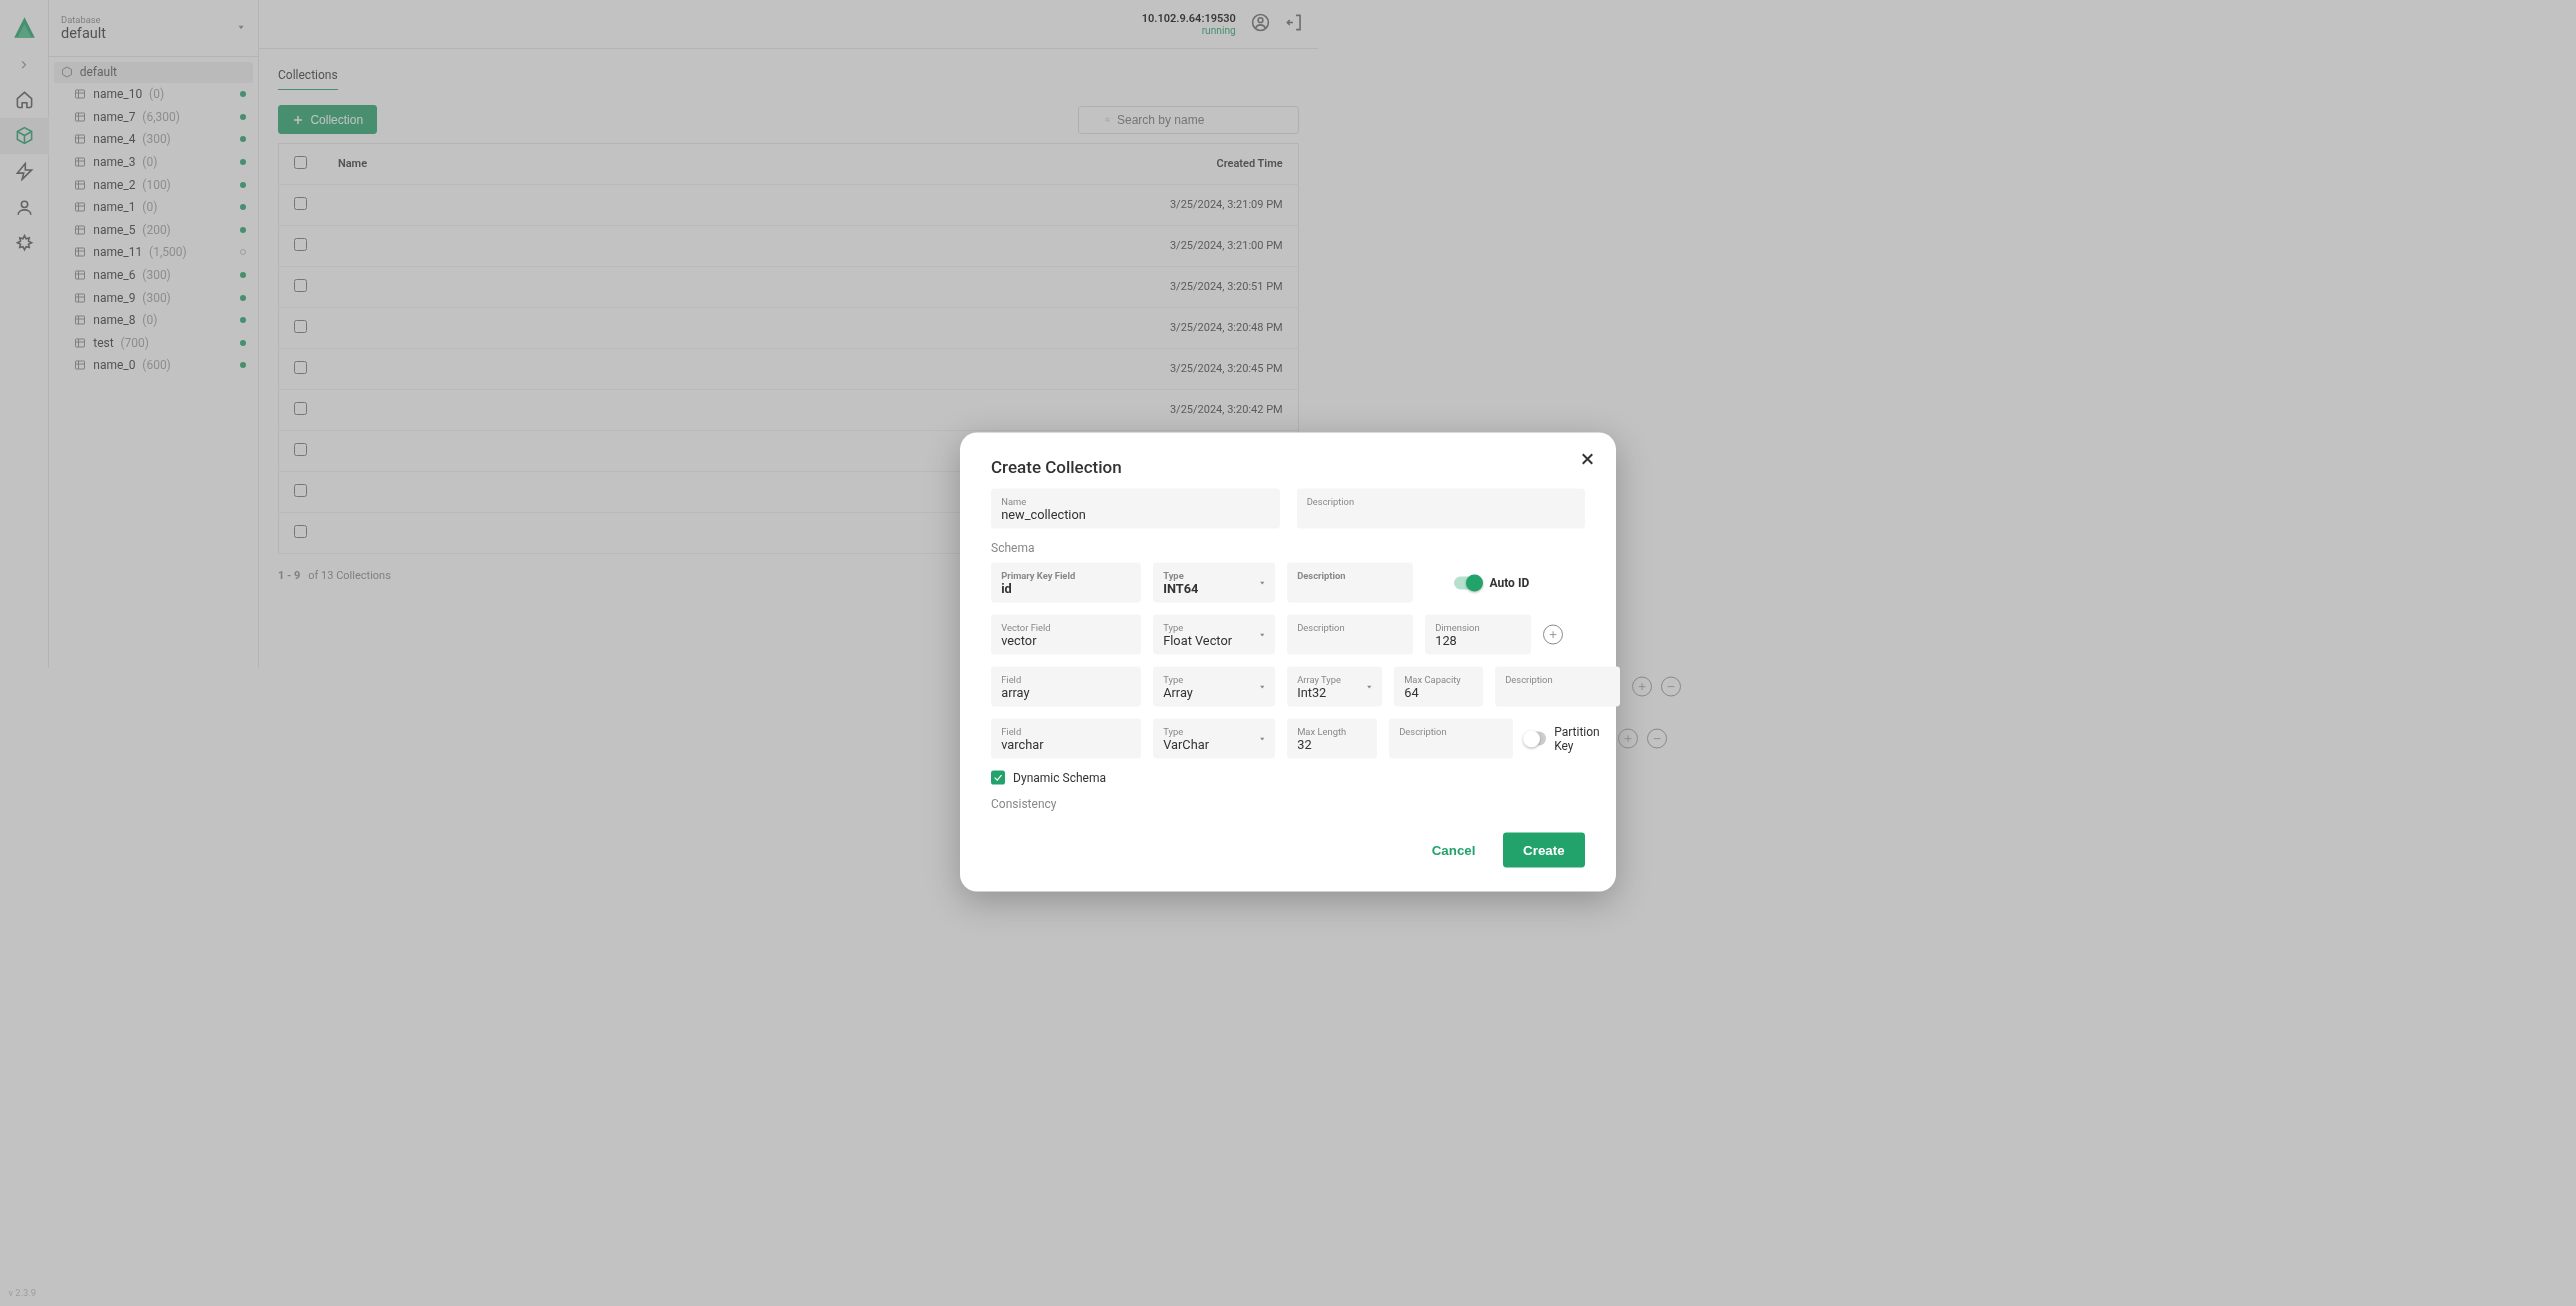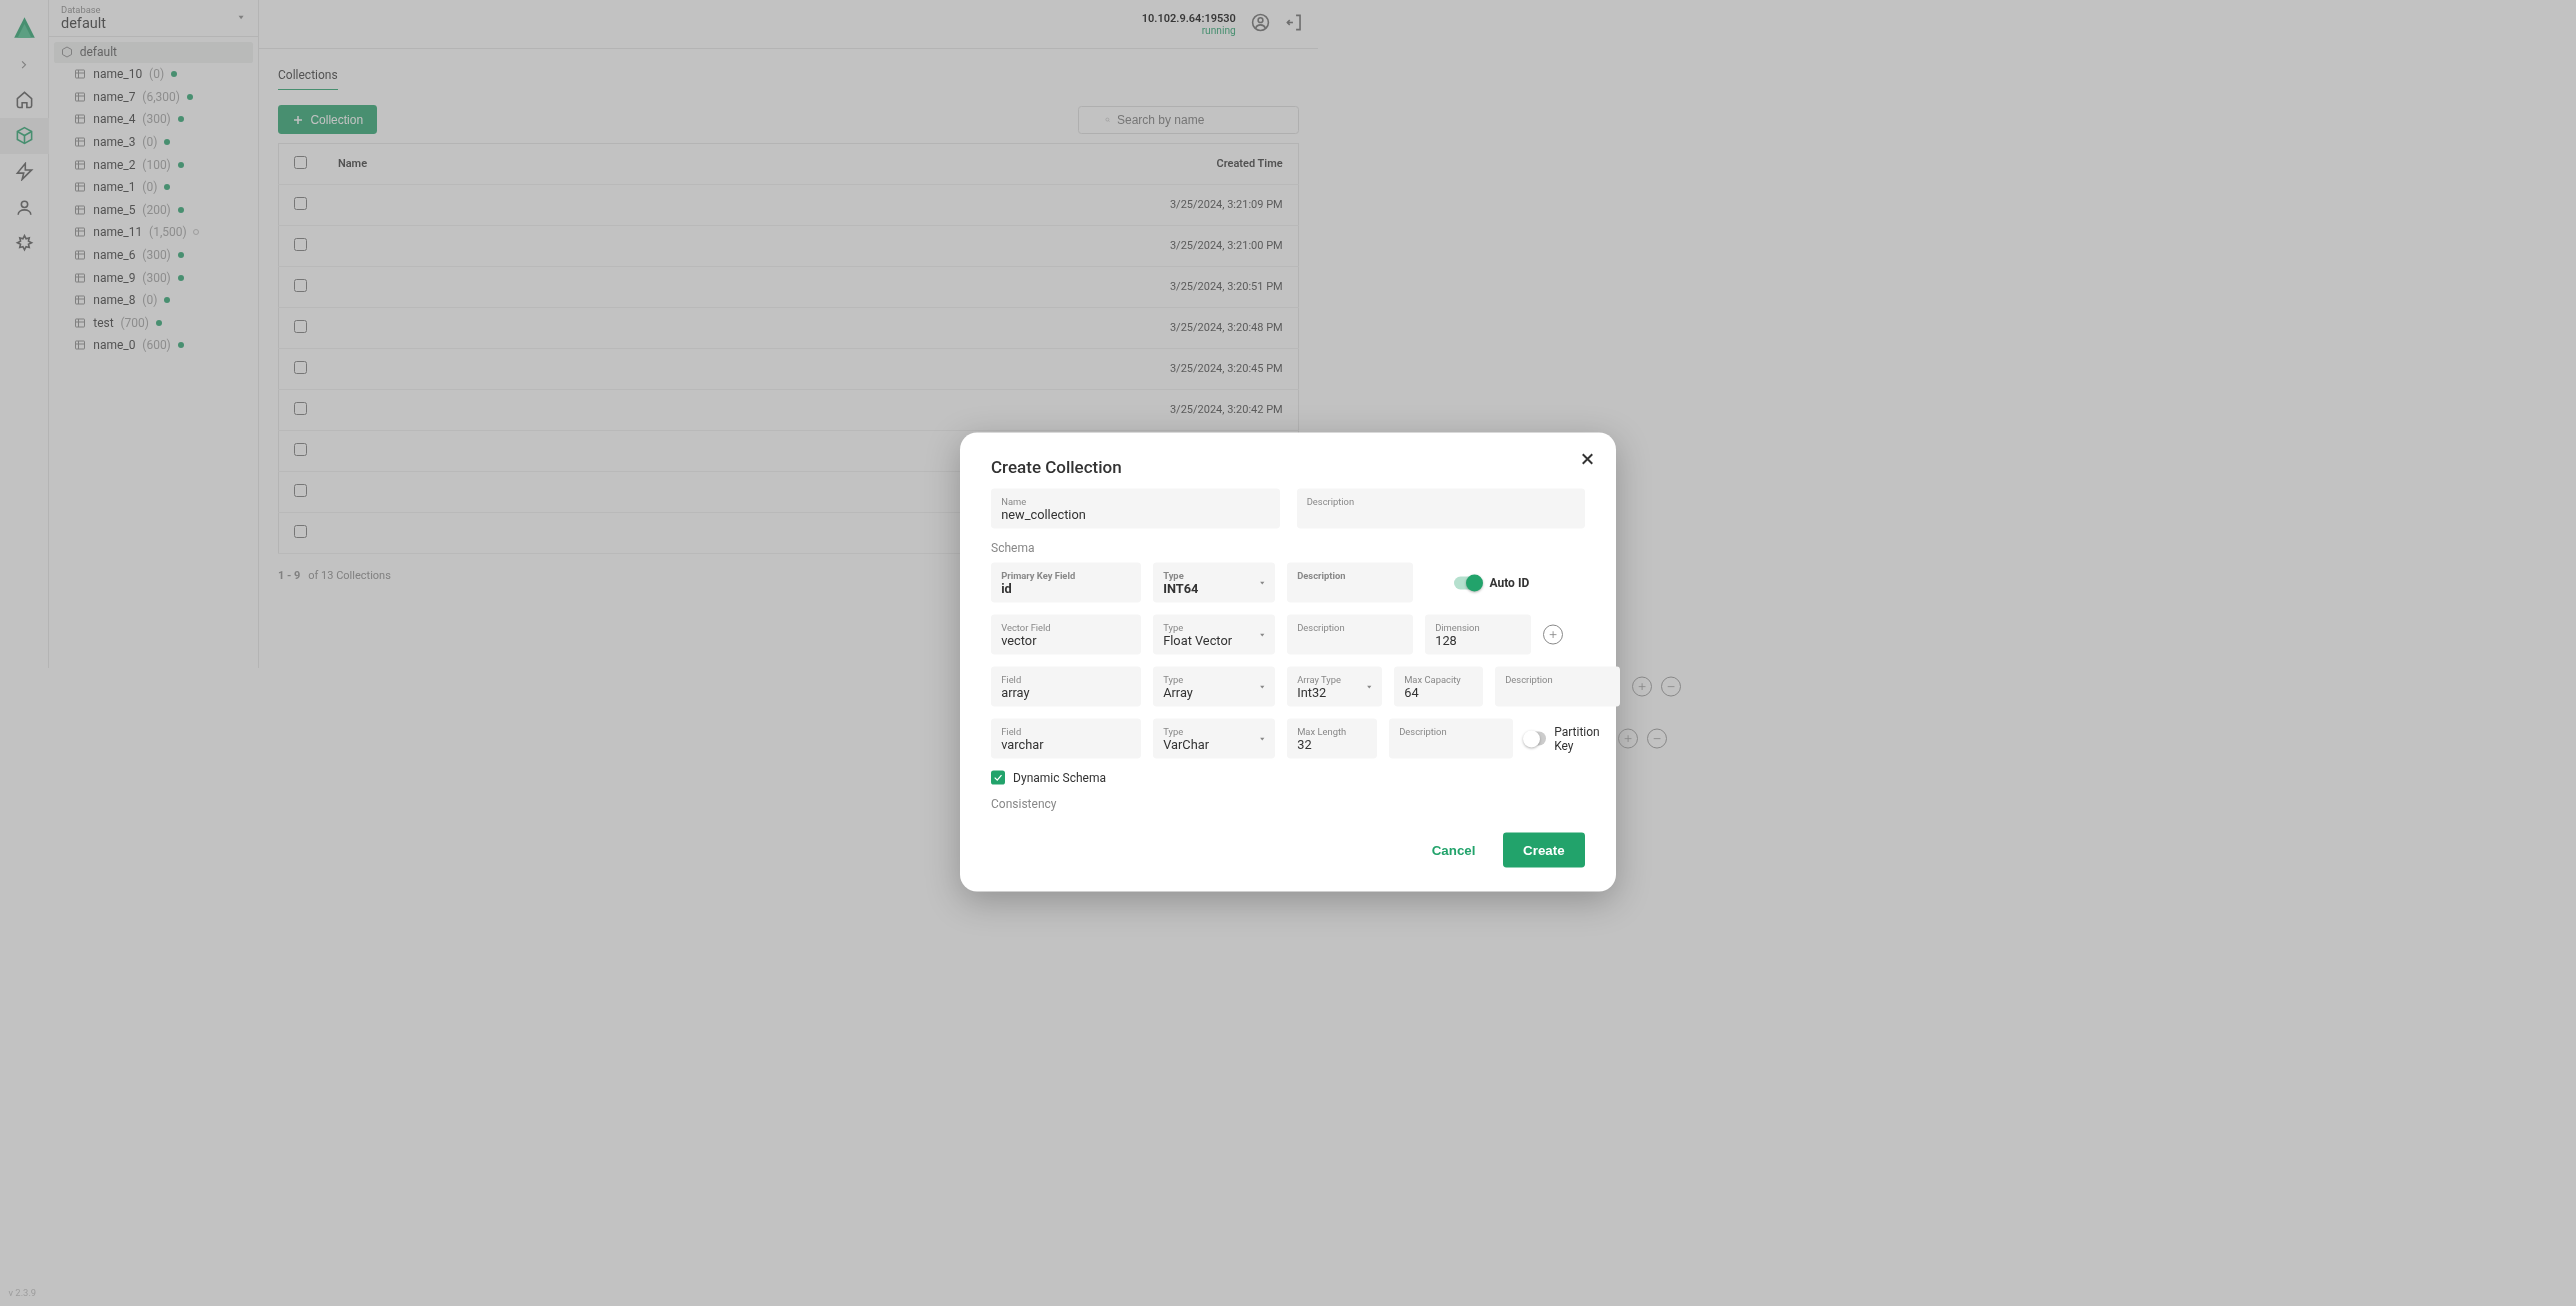--- a/index.html
+++ b/index.html
@@ -7,30 +7,30 @@
 
 
 .app { display: flex; height: 100%; }
 .leftbar { width: 49px; background: #fff; border-right: 0.9px solid #e5e5e5; display: flex; flex-direction: column; align-items: center; padding-top: 12px; }
 .leftbar .logo { width: 31px; height: 31px; margin-bottom: 15.3px; }
 .leftbar .nav-icon { width: 49px; height: 36px; display: flex; align-items: center; justify-content: center; color: #555; }
 .leftbar .nav-icon.active { background: #f0f0f0; color: #22a36b; }
 .leftbar .nav-icon svg { width: 19px; height: 19px; }
 
 .sidepanel { width: 210px; border-right: 0.9px solid #e5e5e5; display: flex; flex-direction: column; }
-.sidepanel .db-header { height: 37px; border-bottom: 0.9px solid #e5e5e5; display: flex; align-items: center; padding: 0 12px; gap: 19px; }
+.sidepanel .db-header { height: 57px; border-bottom: 0.9px solid #e5e5e5; display: flex; align-items: center; padding: 0 12px; gap: 19px; }
 .sidepanel .db-sel { flex: 1; }
 .sidepanel .db-sel .lbl { font-size: 9.4px; color: #888; }
 .sidepanel .db-sel .val { font-size: 14.5px; color: #333; }
 
 .tree { padding: 5.1px 5.1px; }
 .tree .db-row { display:flex; align-items:center; gap:6.8px; color:#555; padding: 3.4px 6.8px; background:#eef0ef; border-radius:2.6px; }
 .tree .db-row svg { width:12px; height:12px; color:#888; }
 
-.tree .coll { display:flex; align-items:center; gap:6.8px; padding: 4.3px 6.8px 4.3px 20.4px; color:#555; justify-content:flex-start; }
+.tree .coll { display:flex; align-items:center; gap:6.8px; padding: 4.3px 6.8px 4.3px 20.4px; color:#555; justify-content:space-between; }
 .tree .coll .l { display:flex; align-items:center; gap:6.8px; }
 .tree .coll .name { font-size:12px; color:#333; }
 .tree .coll .cnt { color:#9e9e9e; }
 .tree .coll .dot { width:6px; height:6px; border-radius:50%; background:#22a36b; }
 
 .main { flex:1; position:relative; display:flex; flex-direction:column; }
 .topbar { height:49px; border-bottom:0.9px solid #e5e5e5; display:flex; align-items:center; justify-content:flex-end; padding:0 13.6px; gap:15.3px; }
 .topbar .conn .addr { font-size:11px; font-weight:600; color:#000000; }
 .topbar .conn .status { font-size:10.2px; color:#22a36b; }
 .topbar .ticon svg { width:19px; height:19px; color:#666; }

